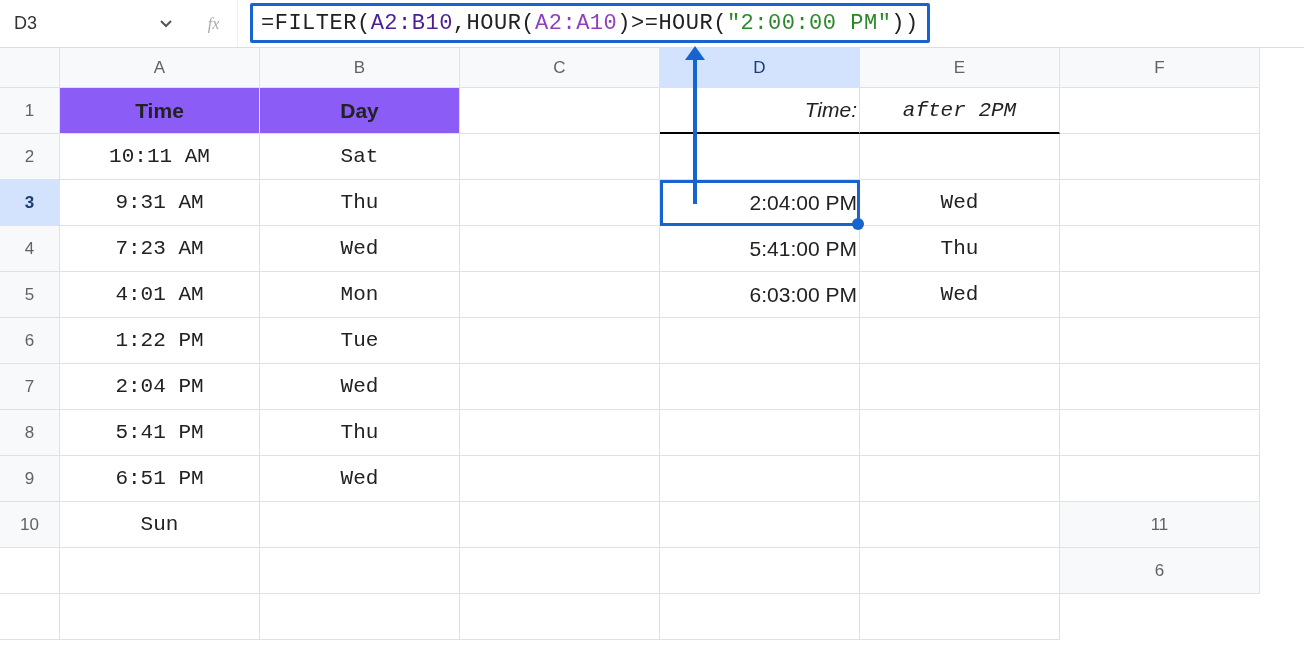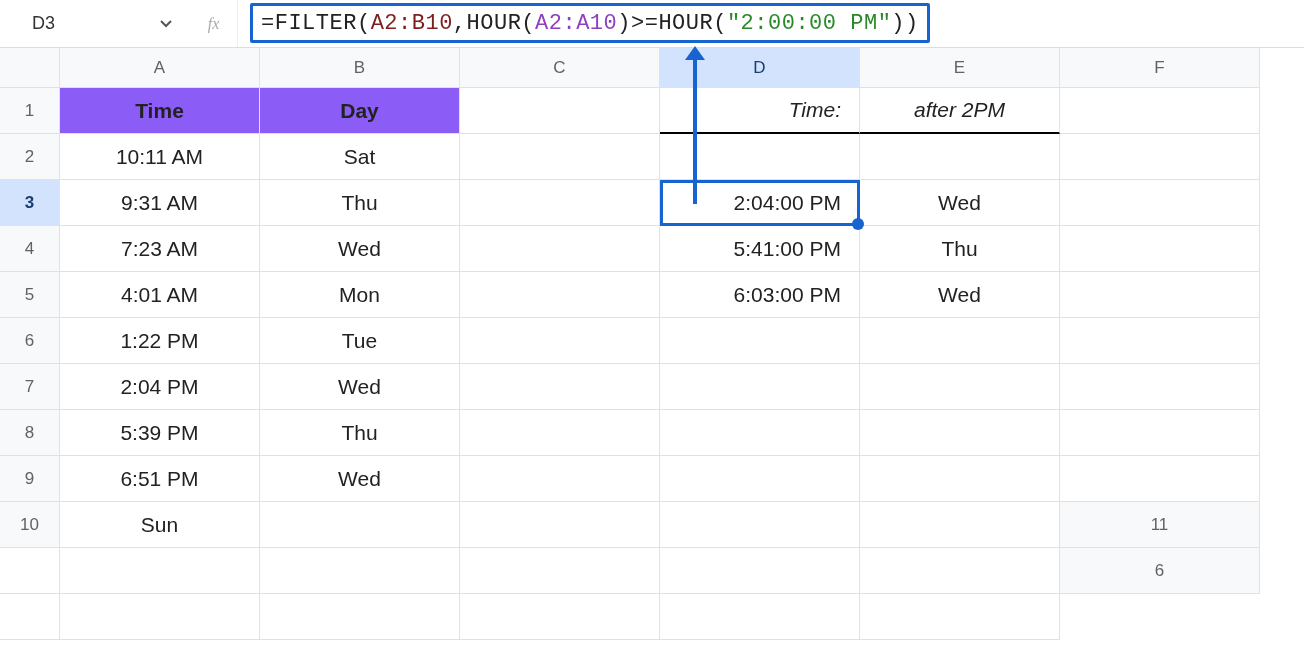--- a/index.html
+++ b/index.html
@@ -20,21 +20,21 @@
     align-items: center;
     height: 48px;
     border-bottom: 1px solid #ddd;
     background: #fff;
   }
   .name-box {
     width: 100px;
     height: 100%;
     display: flex;
     align-items: center;
-    padding-left: 32px;
+    padding-left: 14px;
     font-size: 18px;
     color: #333;
   }
   .name-box-dd {
     width: 90px;
     height: 100%;
     display: flex;
     align-items: center;
     justify-content: flex-end;
     padding-right: 18px;
@@ -69,21 +69,21 @@
     border-radius: 2px;
     padding: 0 8px;
     display: flex;
     align-items: center;
     font-family: "Consolas","Courier New",monospace;
     font-size: 22px;
     letter-spacing: 0.5px;
     background: #fff;
   }
   .tok-fn  { color: #222; }
-  .tok-rng1{ color: #7f1d1d; } 
+  .tok-rng1{ color: #4c1d95; } 
   .tok-rng2{ color: #8f3fbf; } 
   .tok-str { color: #2a8a2a; } 
 
   
   .sheet {
     position: relative;
     display: grid;
     grid-template-columns: 60px 200px 200px 200px 200px 200px 200px;
     font-size: 21px;
   }
@@ -112,22 +112,22 @@
     height: 40px;
   }
   .hcell.active { background: #d3e3fd; color: #1a3e72; }
   .rcell.active { background: #d3e3fd; color: #1a3e72; font-weight: bold; }
 
   .cell.header-style {
     background: #8b5cf6;
     font-weight: bold;
   }
   .cell.italic { font-style: italic; }
-  .cell.right  { justify-content: flex-end; padding-right: 18px; text-align: center; }
-  .cell.center { justify-content: center; }
+  .cell.right  { justify-content: flex-end; padding-right: 2px; text-align: center; }
+  .cell.center { justify-content: center; font-family: Liberation Mono, monospace; }
 
   .label-row-border {
     border-bottom: 2px solid #000;
   }
 
   
   .selection {
     position: absolute;
     border: 3px solid #1763cf;
     pointer-events: none;
@@ -242,21 +242,21 @@
 
   <div class="rcell">7</div>
   <div class="cell center">2:04 PM</div>
   <div class="cell center">Wed</div>
   <div class="cell"></div>
   <div class="cell right"></div>
   <div class="cell center"></div>
   <div class="cell"></div>
 
   <div class="rcell">8</div>
-  <div class="cell center">5:39 PM</div>
+  <div class="cell center">5:41 PM</div>
   <div class="cell center">Thu</div>
   <div class="cell"></div>
   <div class="cell right"></div>
   <div class="cell center"></div>
   <div class="cell"></div>
 
   <div class="rcell">9</div>
   <div class="cell center">6:51 PM</div>
   <div class="cell center">Wed</div>
   <div class="cell"></div>

